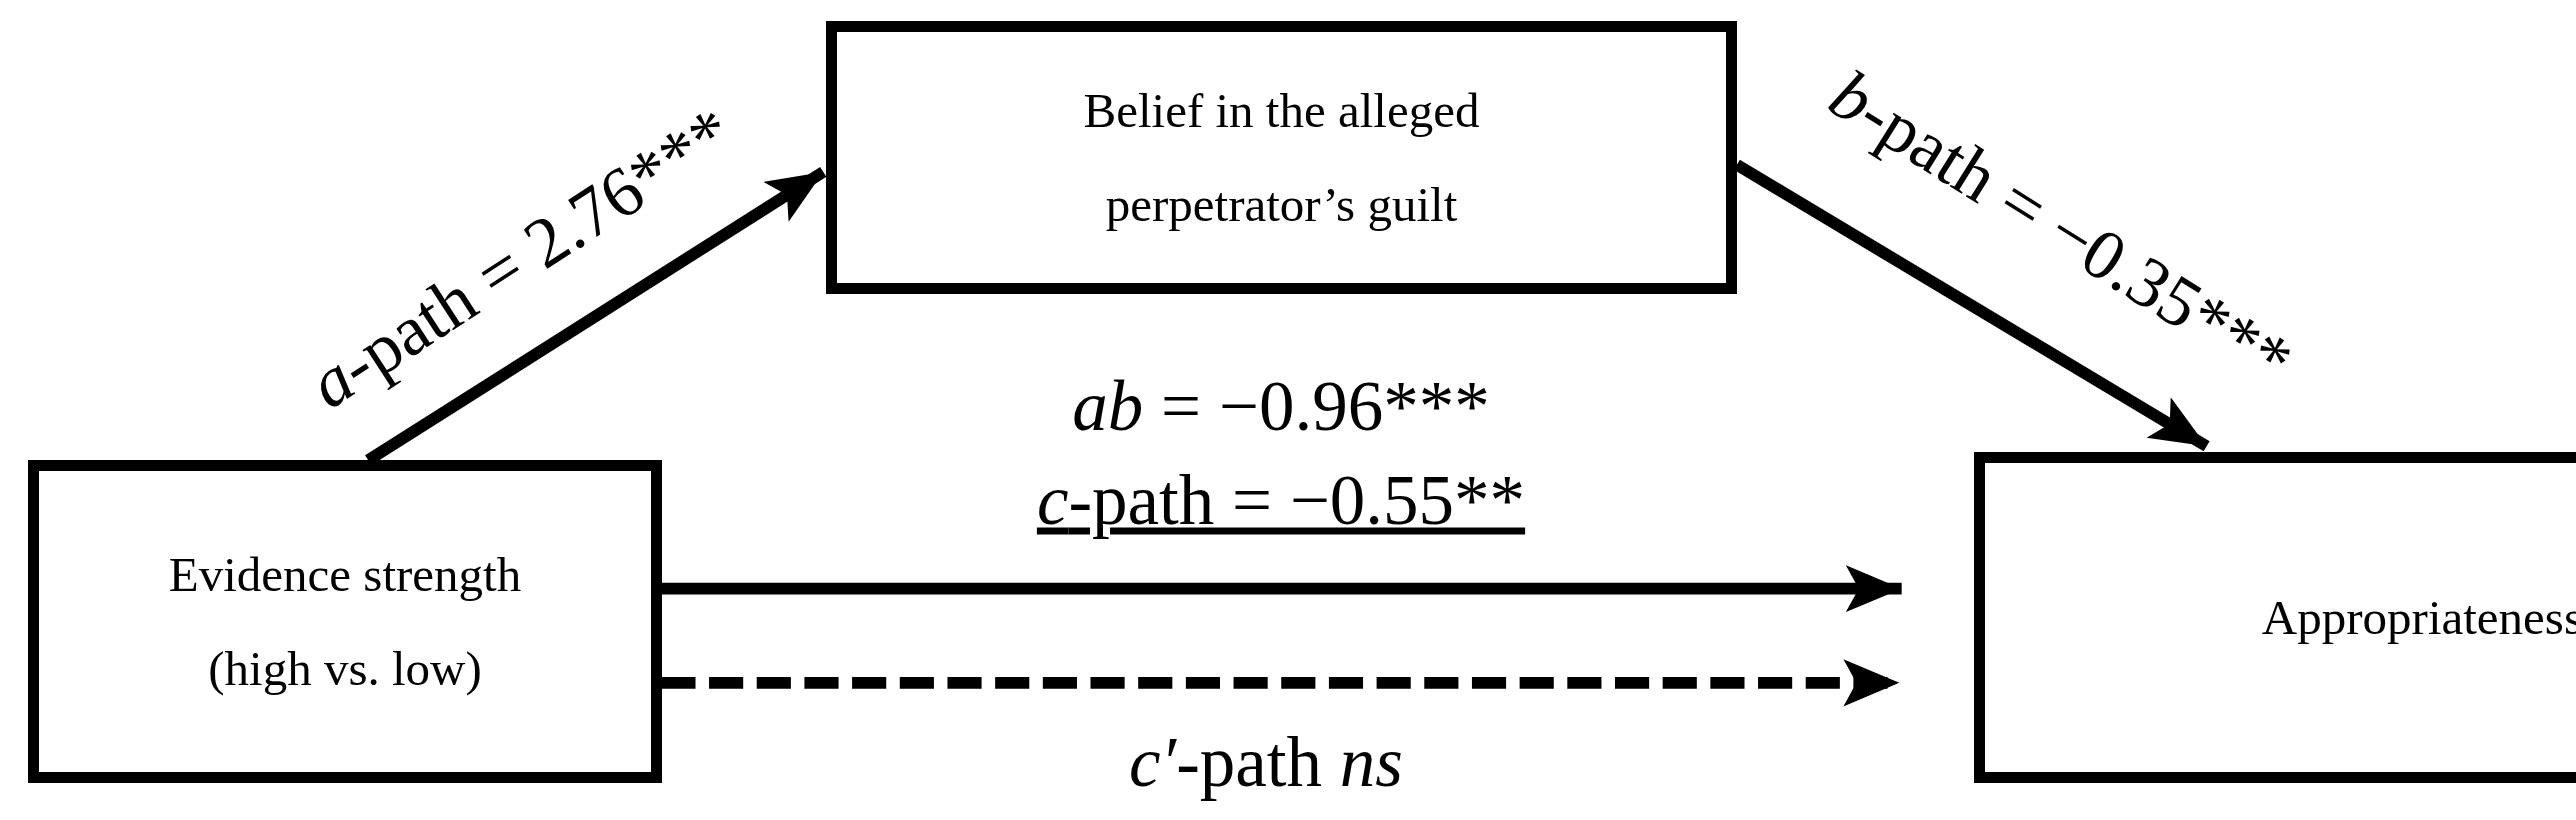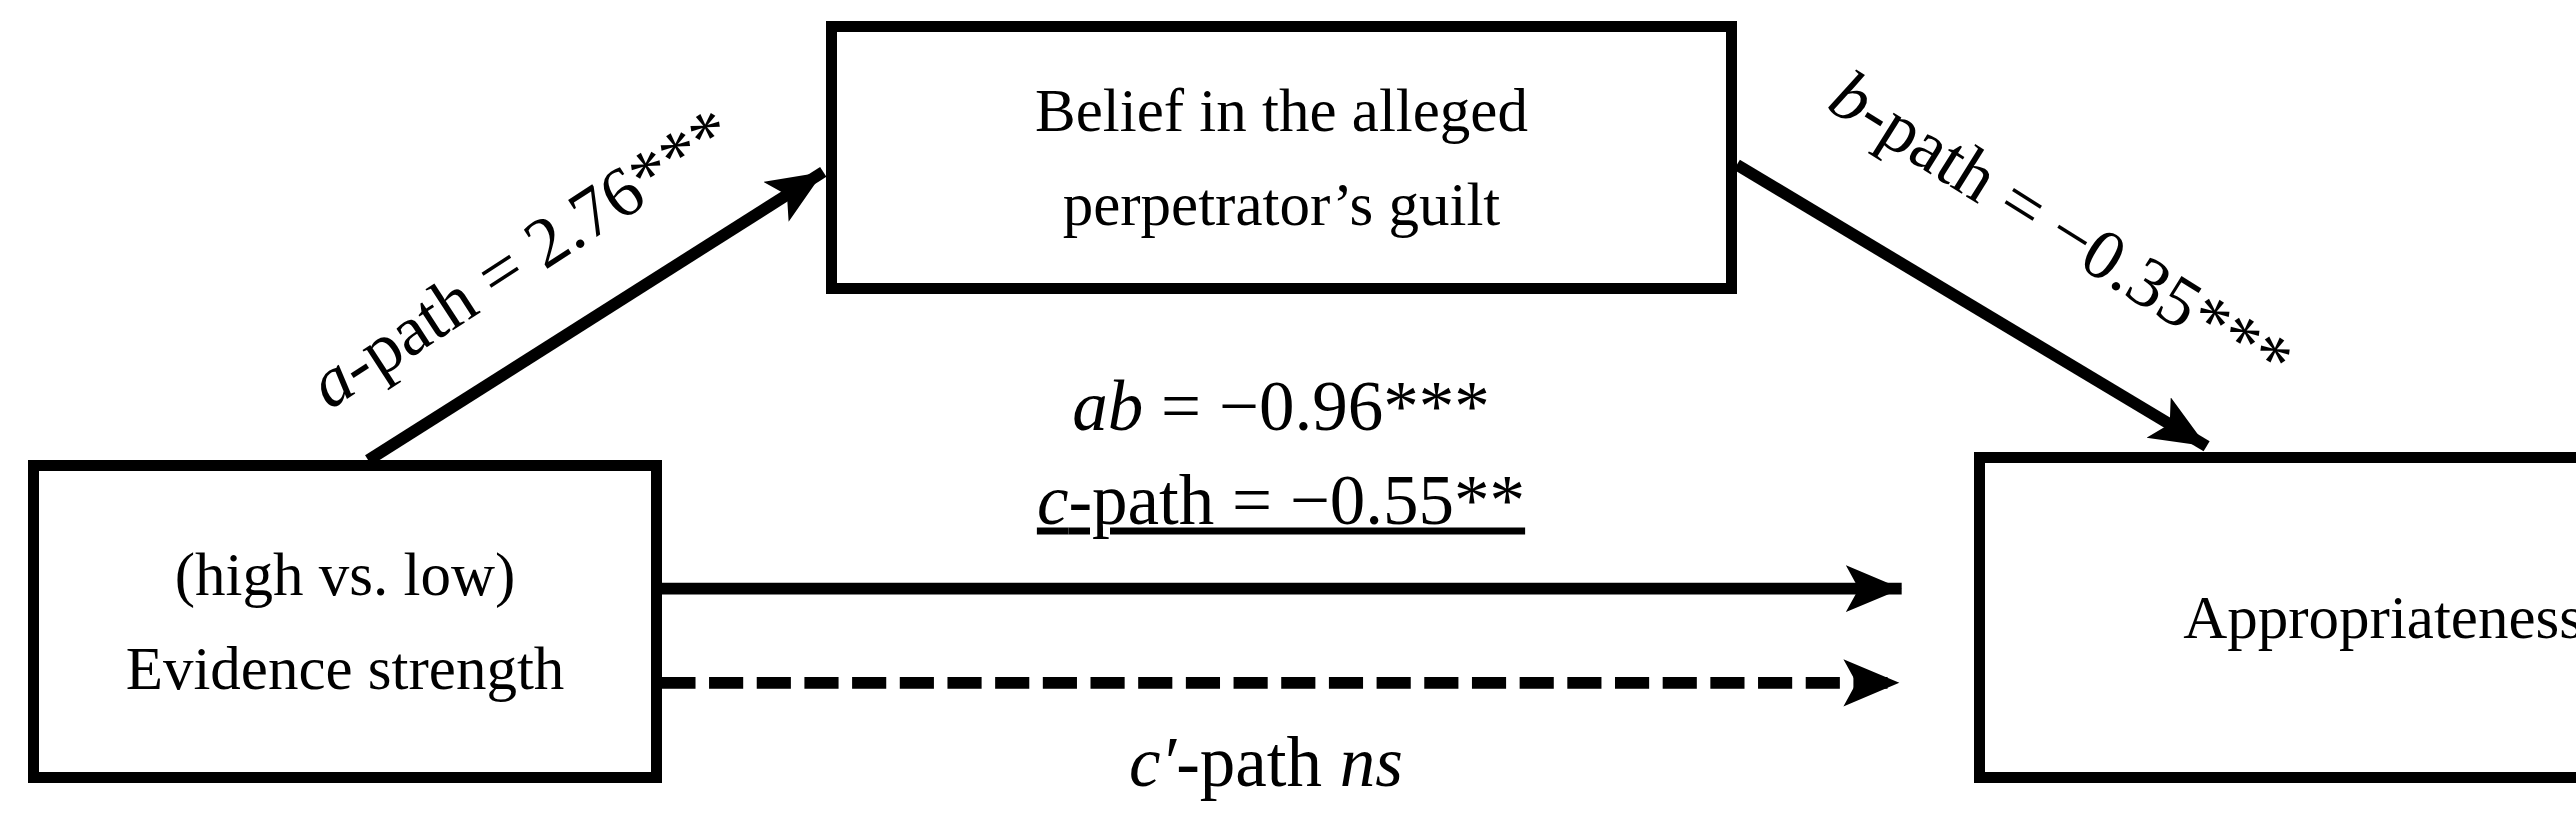--- a/index.html
+++ b/index.html
@@ -23,21 +23,21 @@
   .box {
     position: absolute;
     box-sizing: border-box;
     border: 11.8px solid #000000;
     background: #ffffff;
     display: flex;
     flex-direction: column;
     align-items: center;
     justify-content: center;
     text-align: center;
-    font-size: 61px;
+    font-size: 49px;
     line-height: 94px;
     white-space: nowrap;
   }
   .box-predictor { left: 28px;   top: 460px; width: 634px; height: 323px; }
   .box-mediator  { left: 826px; top: 21px;  width: 911px; height: 273px; }
   .box-outcome   { left: 1974px; top: 452px; width: 620px; height: 331px; align-items: flex-end; }
   .plabel {
     position: absolute;
     font-size: 71px;
     line-height: 77px;
@@ -62,22 +62,22 @@
         <path d="M0,0 L95,40 L0,80 L22,40 Z"></path>
       </marker>
     </defs>
     <line x1="625" y1="782" x2="1398" y2="292" marker-end="url(#ah)"></line>
     <line x1="2950" y1="280" x2="3748" y2="758" marker-end="url(#ah)"></line>
     <line x1="1123" y1="1000" x2="3230" y2="1000" marker-end="url(#ah)"></line>
     <line x1="1123" y1="1160" x2="3226" y2="1160" marker-end="url(#ah)" class="dashed"></line>
   </svg>
 
   <div class="box box-predictor">
+    <span>Evidence strength</span>
     <span>(high vs. low)</span>
-    <span>Evidence strength</span>
   </div>
 
   <div class="box box-mediator">
     <span>Belief in the alleged</span>
     <span>perpetrator’s guilt</span>
   </div>
 
   <div class="box box-outcome">
     <span>Appropriateness</span>
   </div>

